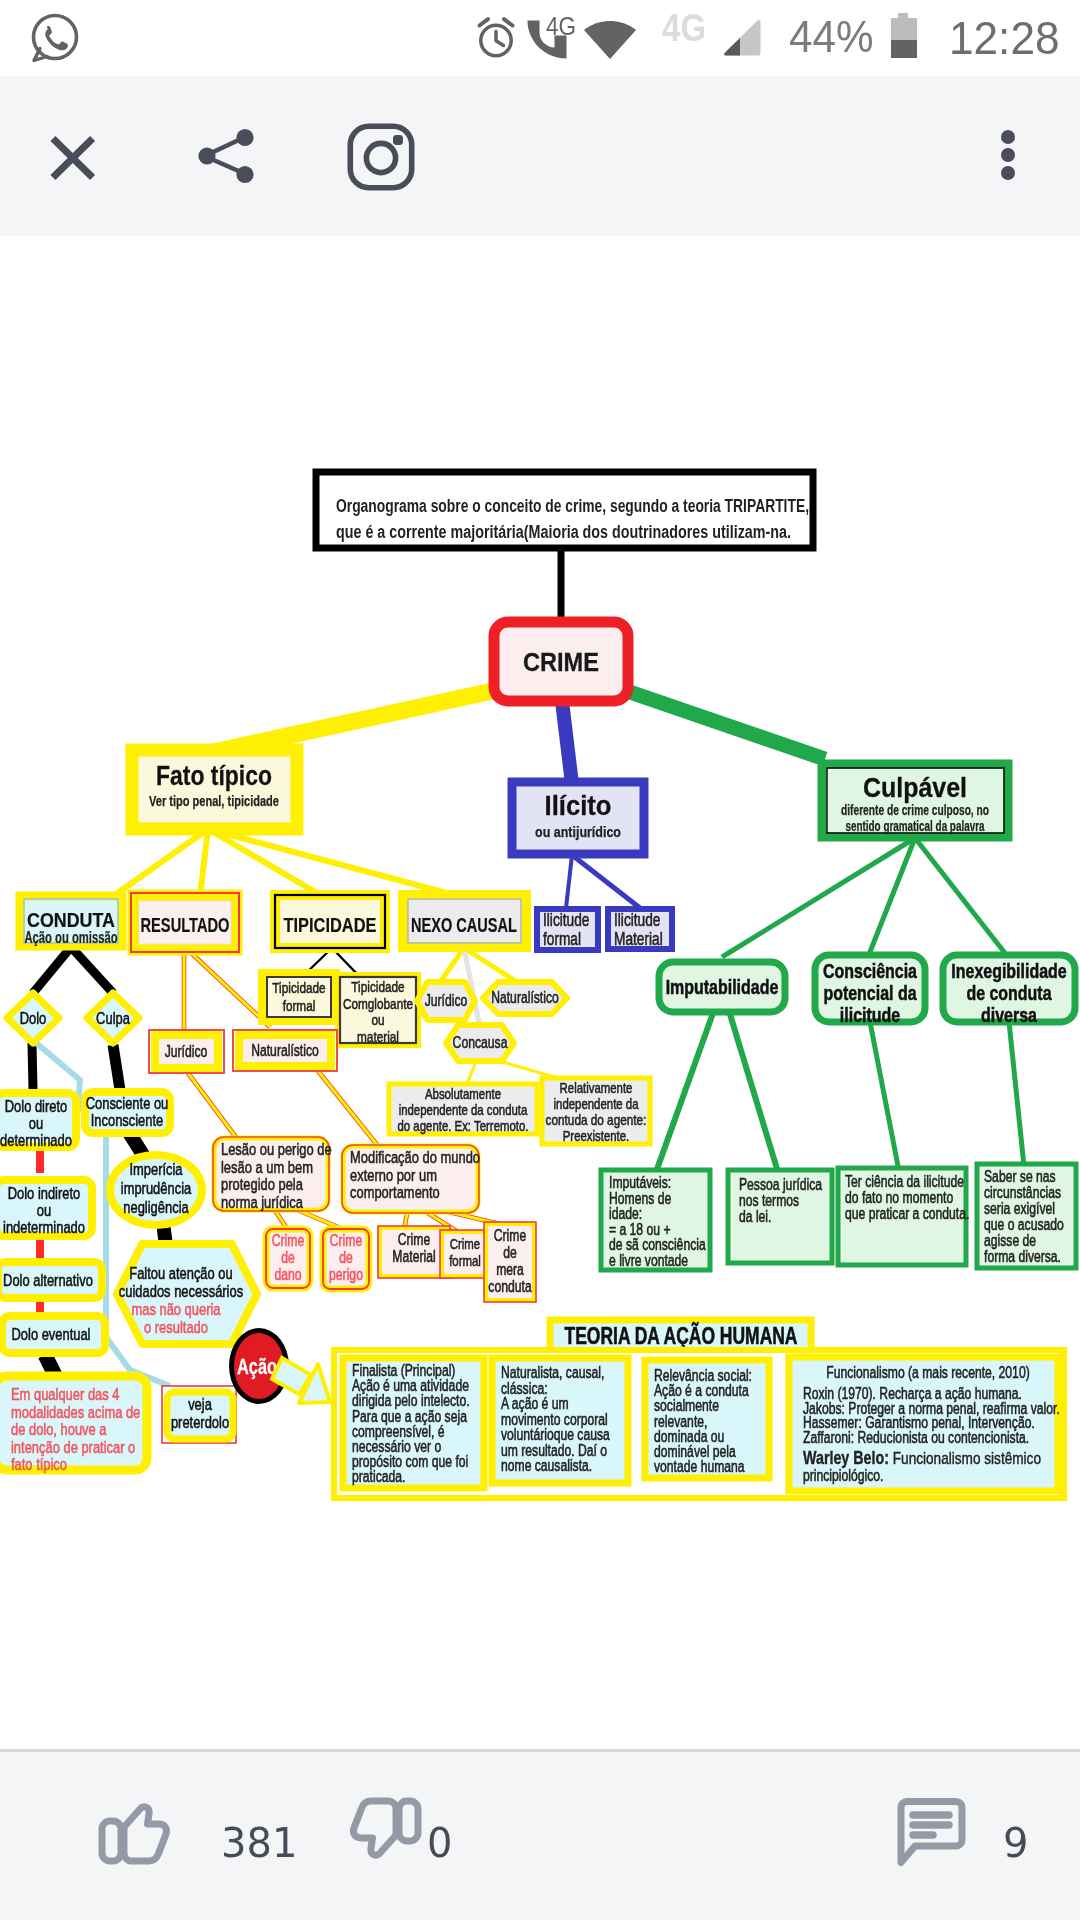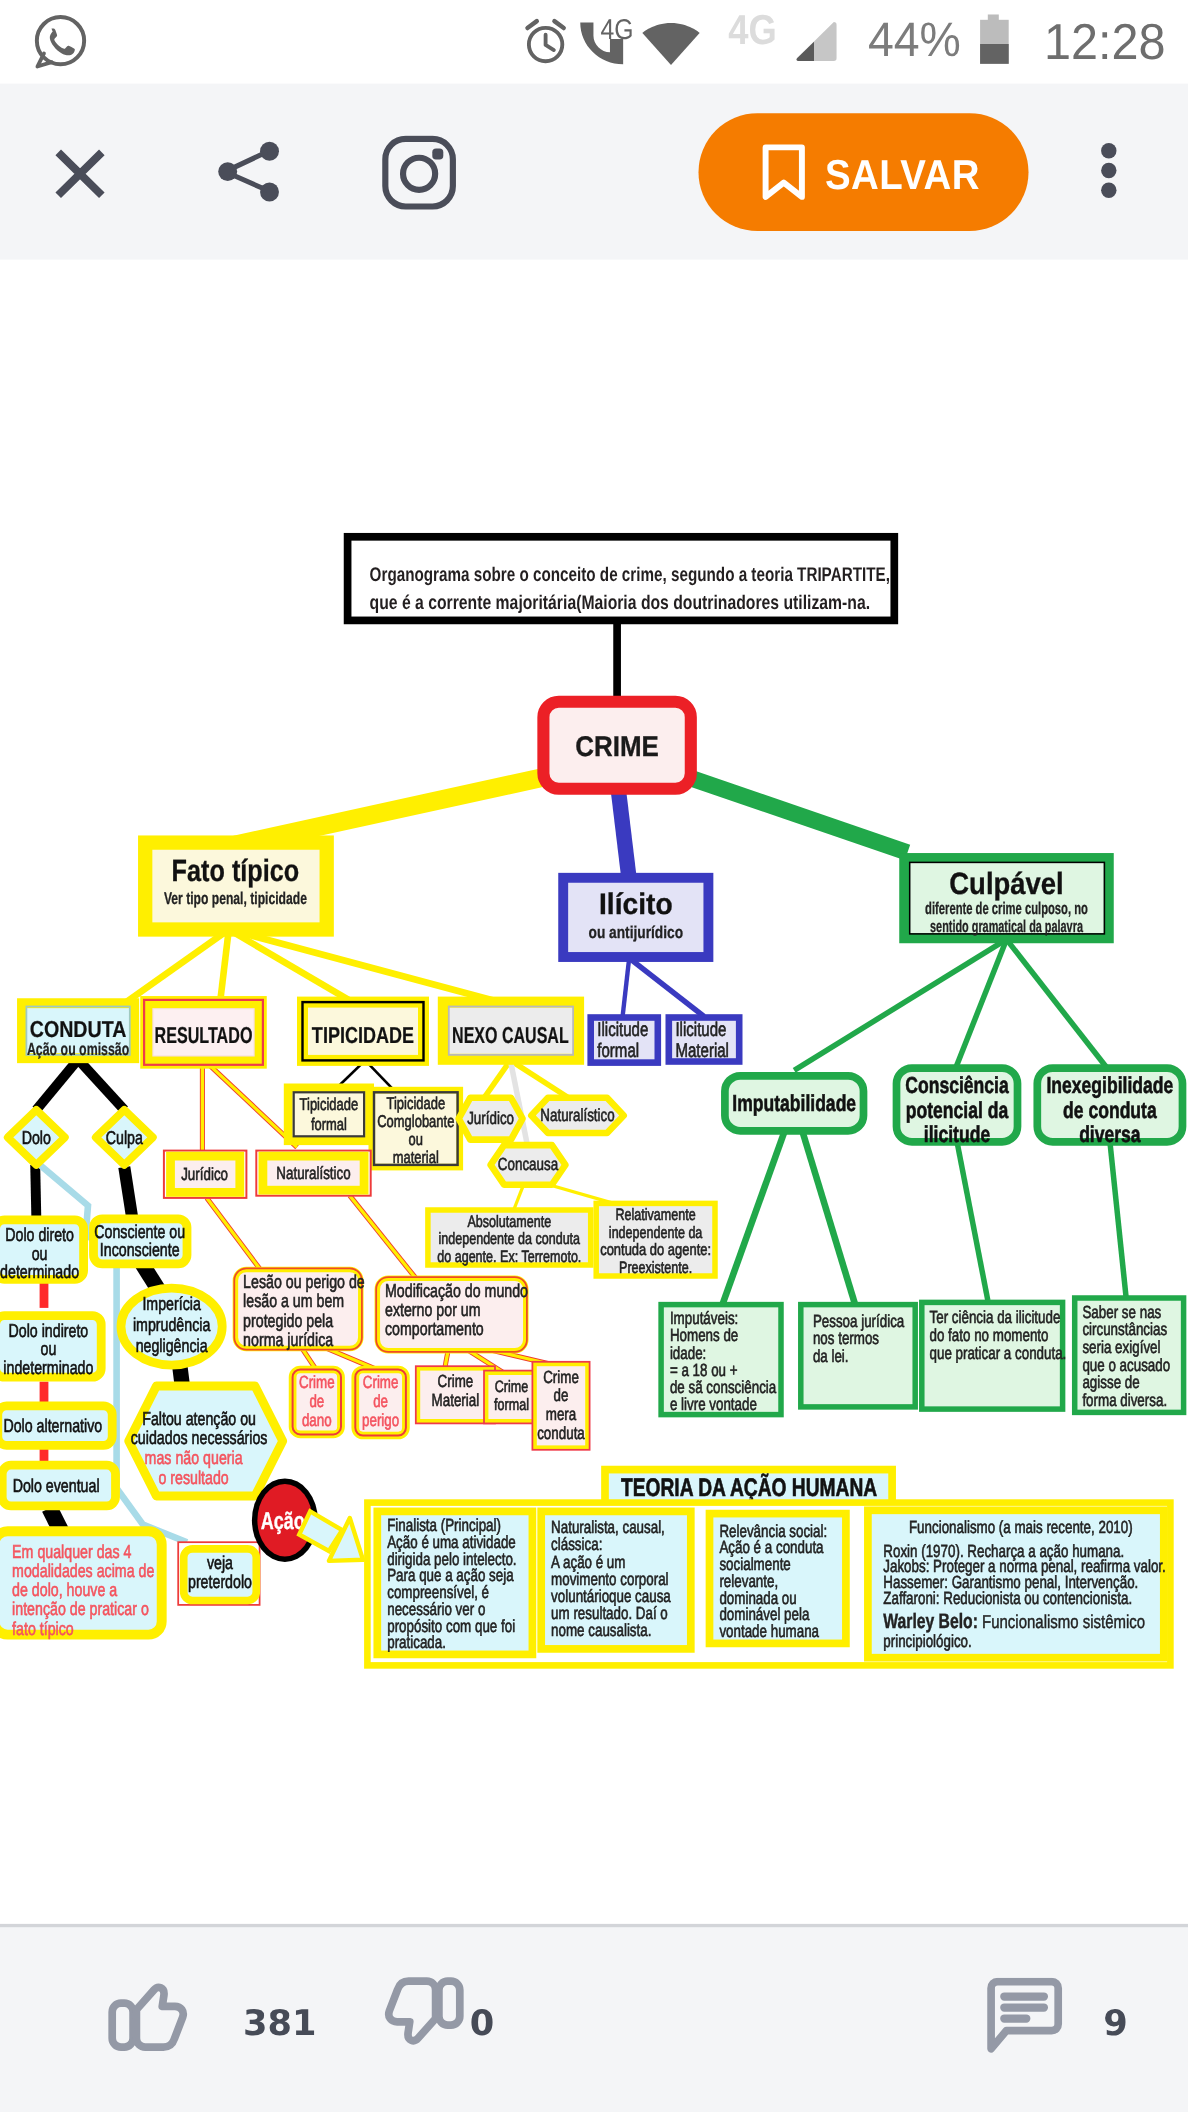--- a/index.html
+++ b/index.html
@@ -1,26 +1,26 @@
 <!DOCTYPE html>
 <html><head>
 <meta charset="utf-8">
 <style>
   * { box-sizing: border-box; margin:0; padding:0; }
   html,body { width:1080px; height:1920px; overflow:hidden; }
   body { font-family:"Liberation Sans", sans-serif; background:#ffffff; }
   .statusbar { position:absolute; left:0; top:0; width:852px; height:76px; background:#ffffff; }
   .toolbar { position:absolute; left:0; top:76px; width:1080px; height:160px; background:#f4f5f7; }
-  .canvas { position:absolute; left:0; top:252px; width:1080px; height:1513px; background:#ffffff; overflow:hidden; }
+  .canvas { position:absolute; left:0; top:236px; width:1080px; height:1513px; background:#ffffff; overflow:hidden; }
   .bottombar { position:absolute; left:0; top:1749px; width:1080px; height:171px; background:#f4f5f7; border-top:3px solid #d3d5d9; }
   .ic { position:absolute; }
   .savebtn { position:absolute; left:635px; top:27px; width:300px; height:107px; background:#f57c00; border-radius:54px; }
   .savebtn .lbl { position:absolute; left:115px; top:36px; color:#fff; font-size:38px; font-weight:bold; letter-spacing:0.4px; transform:scaleX(0.92); transform-origin:left center; }
   .sbtxt { position:absolute; color:#7c7c7c; font-size:41px; }
-  .bbnum { position:absolute; font-size:32px; color:#464b57; font-family:"DejaVu Sans", sans-serif; font-weight:700; }
+  .bbnum { position:absolute; font-size:40px; color:#464b57; font-family:"DejaVu Sans", sans-serif; font-weight:400; }
   svg { display:block; }
 </style>
 </head>
 <body>
 
 <div class="statusbar">
   <svg class="ic" style="left:29px;top:11px" width="52" height="52" viewBox="0 0 52 52">
     <path d="M26 4.5 A21.5 21.5 0 1 0 26 47.5 A21.5 21.5 0 1 0 26 4.5 Z" fill="none" stroke="#636363" stroke-width="3.6"></path>
     <path d="M11.0 37.5 L5.0 49.5 L18.0 45.5" fill="none" stroke="#636363" stroke-width="3.4" stroke-linejoin="round" stroke-linecap="round"></path>
     <path d="M17.8 15.0 c0.9-0.1 1.9-0.1 2.6 0.2 0.6 0.3 1.0 1.3 1.4 2.4 0.4 1.1 1.0 2.7 1.1 3.3 0.1 0.6 -0.1 1.1 -0.6 1.6 l-1.5 1.5 c-0.5 0.5 -0.6 0.9 -0.3 1.5 0.4 0.8 1.8 3.1 3.8 4.9 2.0 1.8 3.7 2.5 4.5 2.8 0.7 0.3 1.2 0.2 1.6 -0.3 l1.7 -1.9 c0.4 -0.5 0.9 -0.6 1.5 -0.4 0.8 0.3 3.1 1.5 4.0 2.0 0.9 0.5 1.3 0.8 1.4 1.2 0.1 0.6 -0.2 2.3 -1.1 3.4 -0.8 1.0 -2.2 1.8 -3.6 2.0 -1.2 0.2 -2.6 0.1 -4.4 -0.5 -1.8 -0.6 -4.1 -1.7 -6.6 -3.9 -2.7 -2.4 -4.7 -5.2 -5.6 -7.0 -0.9 -1.8 -1.4 -3.4 -1.4 -4.7 0 -1.5 0.6 -3.1 1.5 -4.2 0.5 -0.6 0.9 -0.9 1.1 -1.0 Z" fill="#636363"></path>
@@ -59,26 +59,20 @@
     <circle cx="11" cy="31" r="8.6" fill="#4a4d59"></circle>
     <circle cx="49" cy="12.5" r="8.6" fill="#4a4d59"></circle>
     <circle cx="49" cy="49.5" r="8.6" fill="#4a4d59"></circle>
     <path d="M13 29 L47 13 M13 33 L47 48" stroke="#4a4d59" stroke-width="4.6"></path>
   </svg>
   <svg class="ic" style="left:347px;top:47px" width="68" height="68" viewBox="0 0 68 68">
     <rect x="3.3" y="3.3" width="61.4" height="61.4" rx="18.5" ry="18.5" fill="none" stroke="#4a4d59" stroke-width="5.6"></rect>
     <circle cx="34" cy="35" r="14.6" fill="none" stroke="#4a4d59" stroke-width="5.6"></circle>
     <rect x="46" y="12" width="10" height="10" rx="3.4" ry="3.4" fill="#4a4d59"></rect>
   </svg>
-  <div class="savebtn">
-    <svg class="ic" style="left:56px;top:28px" width="42" height="52" viewBox="0 0 42 52">
-      <path d="M5 3 L38 3 L38 48 L21.5 35 L5 48 Z" fill="none" stroke="#fff" stroke-width="5.4" stroke-linejoin="round"></path>
-    </svg>
-    <div class="lbl">SALVAR</div>
-  </div>
   <svg class="ic" style="left:994px;top:54px" width="28" height="54" viewBox="0 0 28 54">
     <circle cx="14" cy="7" r="7" fill="#4a4d59"></circle>
     <circle cx="14" cy="25" r="7" fill="#4a4d59"></circle>
     <circle cx="14" cy="43" r="7" fill="#4a4d59"></circle>
   </svg>
 </div>
 <div class="canvas">
 <svg class="dg" width="1080" height="1468" viewBox="0 236 1080 1468" style="position:absolute;left:0;top:0;font-family:'Liberation Sans',sans-serif">
 <g>
 <path d="M 561 548 L 561 628" stroke="#000" stroke-width="7" fill="none" stroke-linecap="butt"></path>

